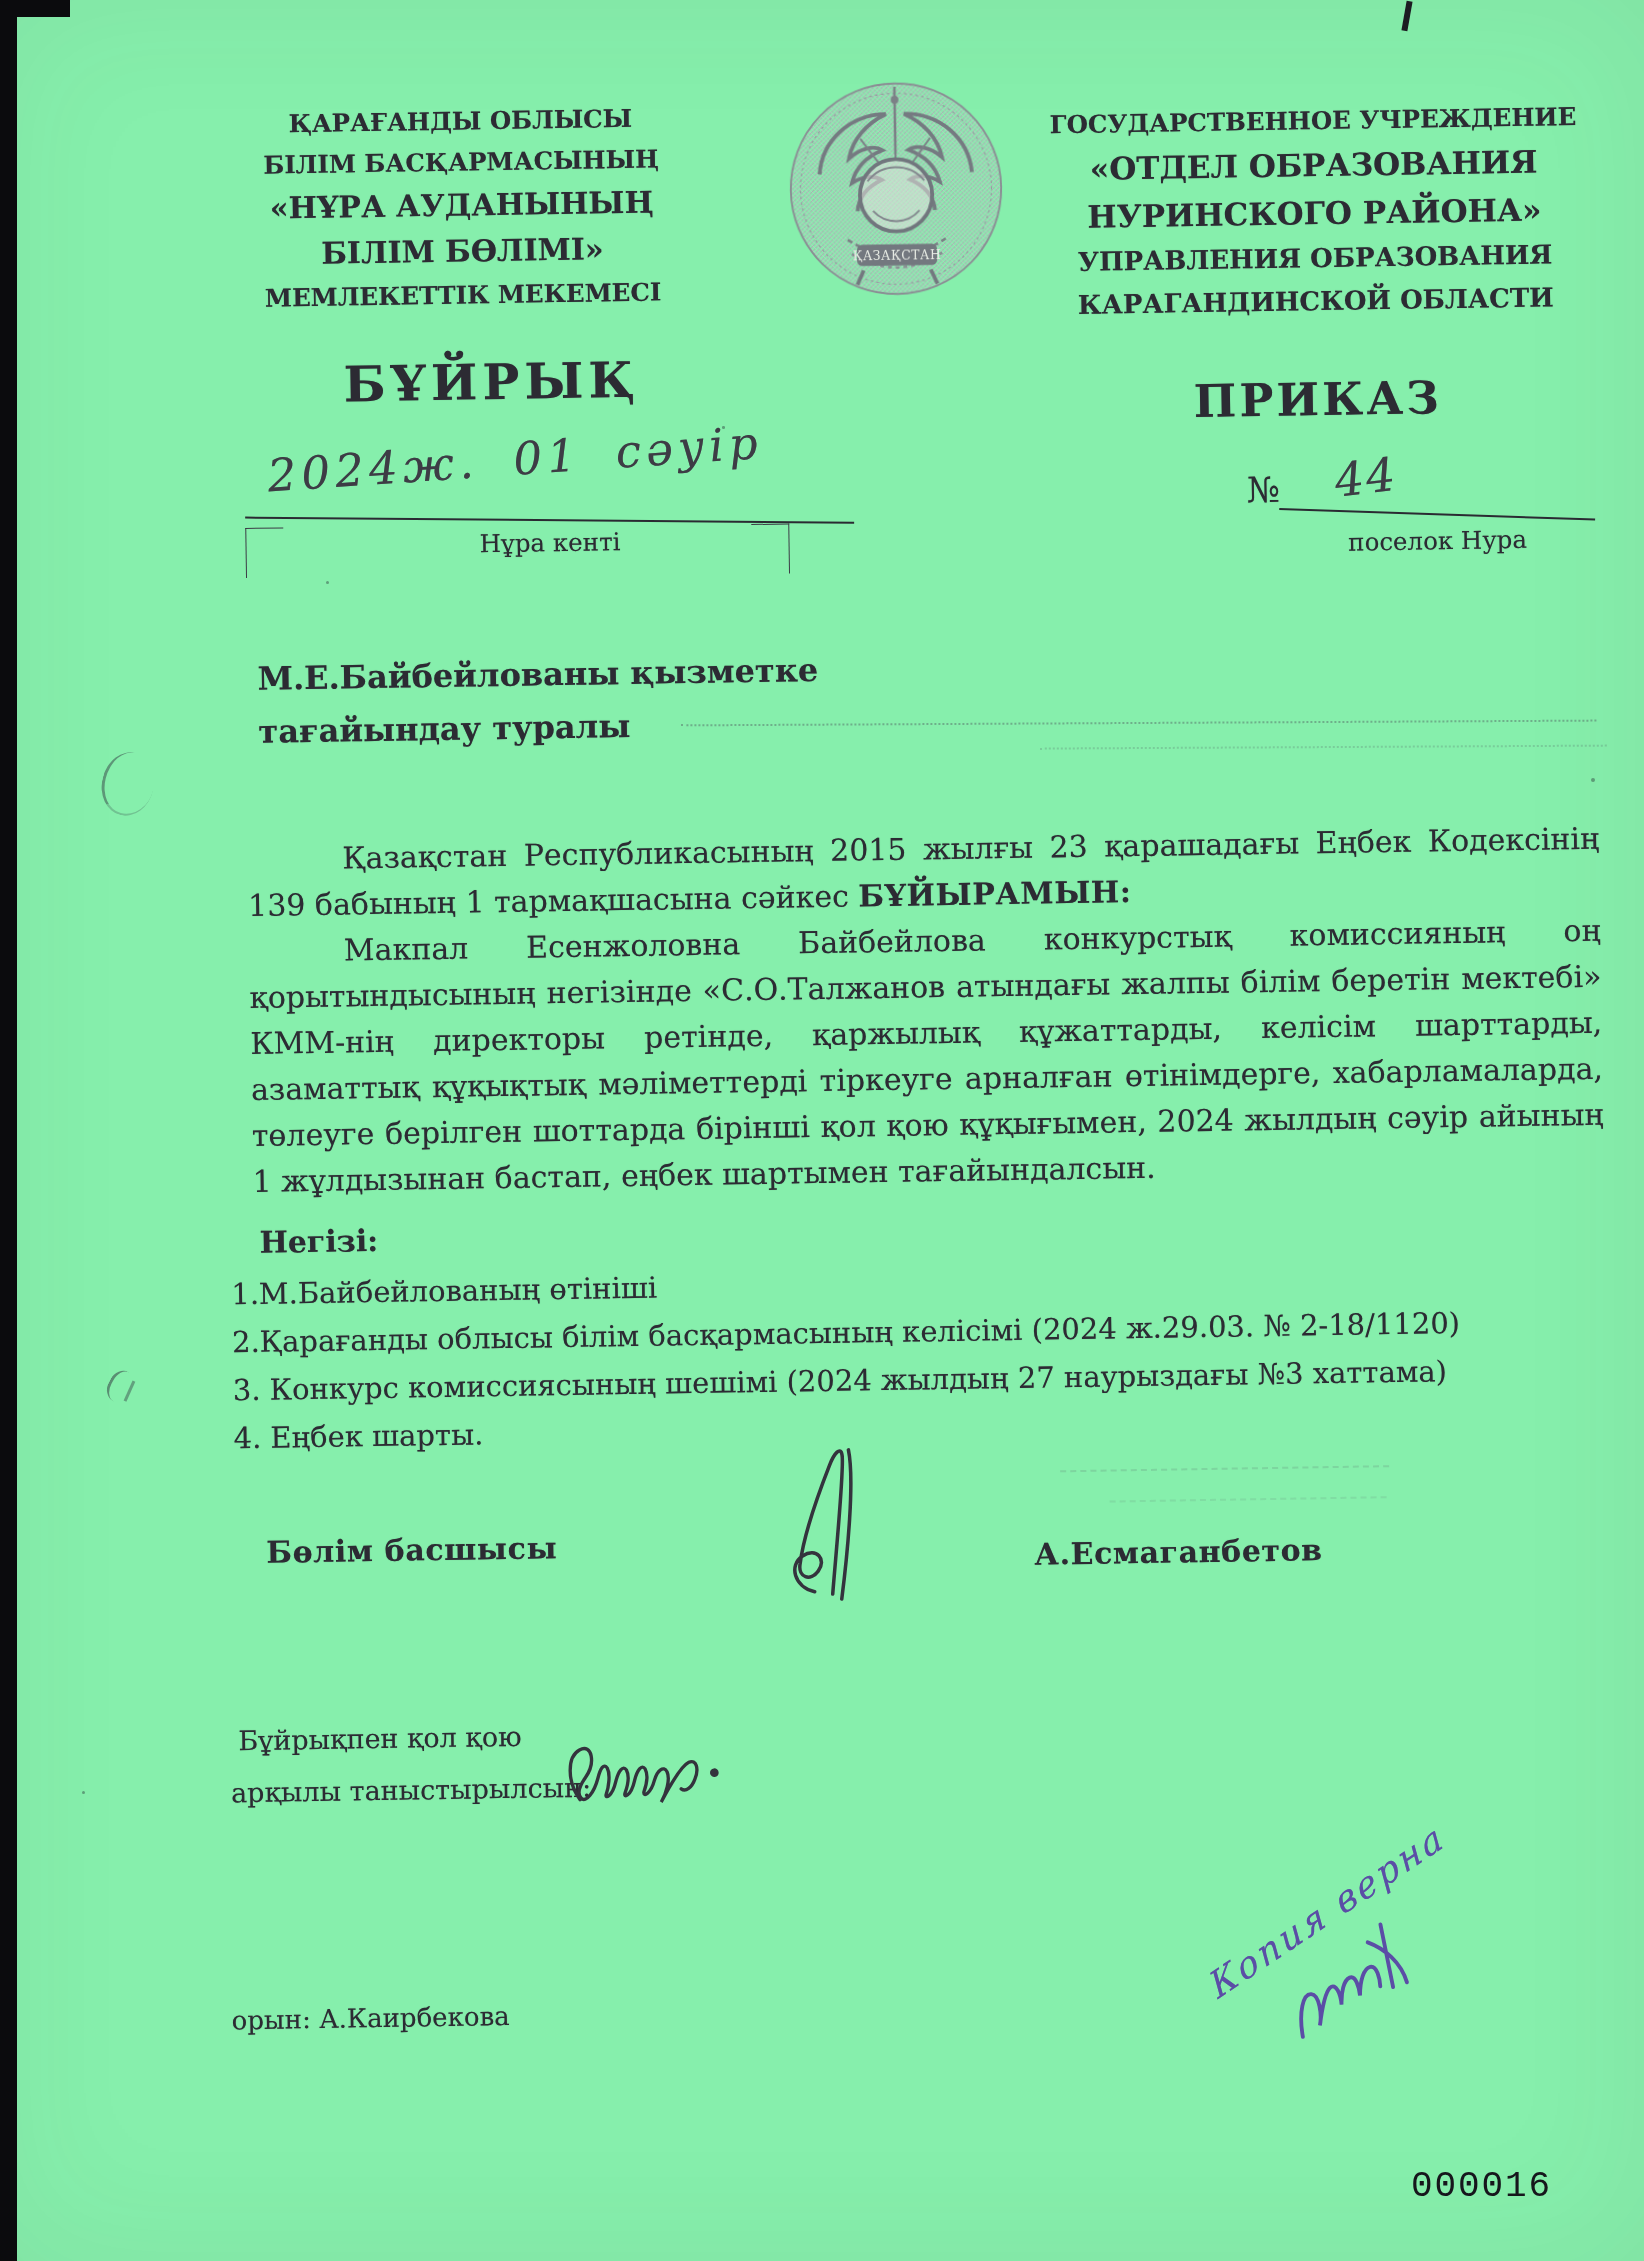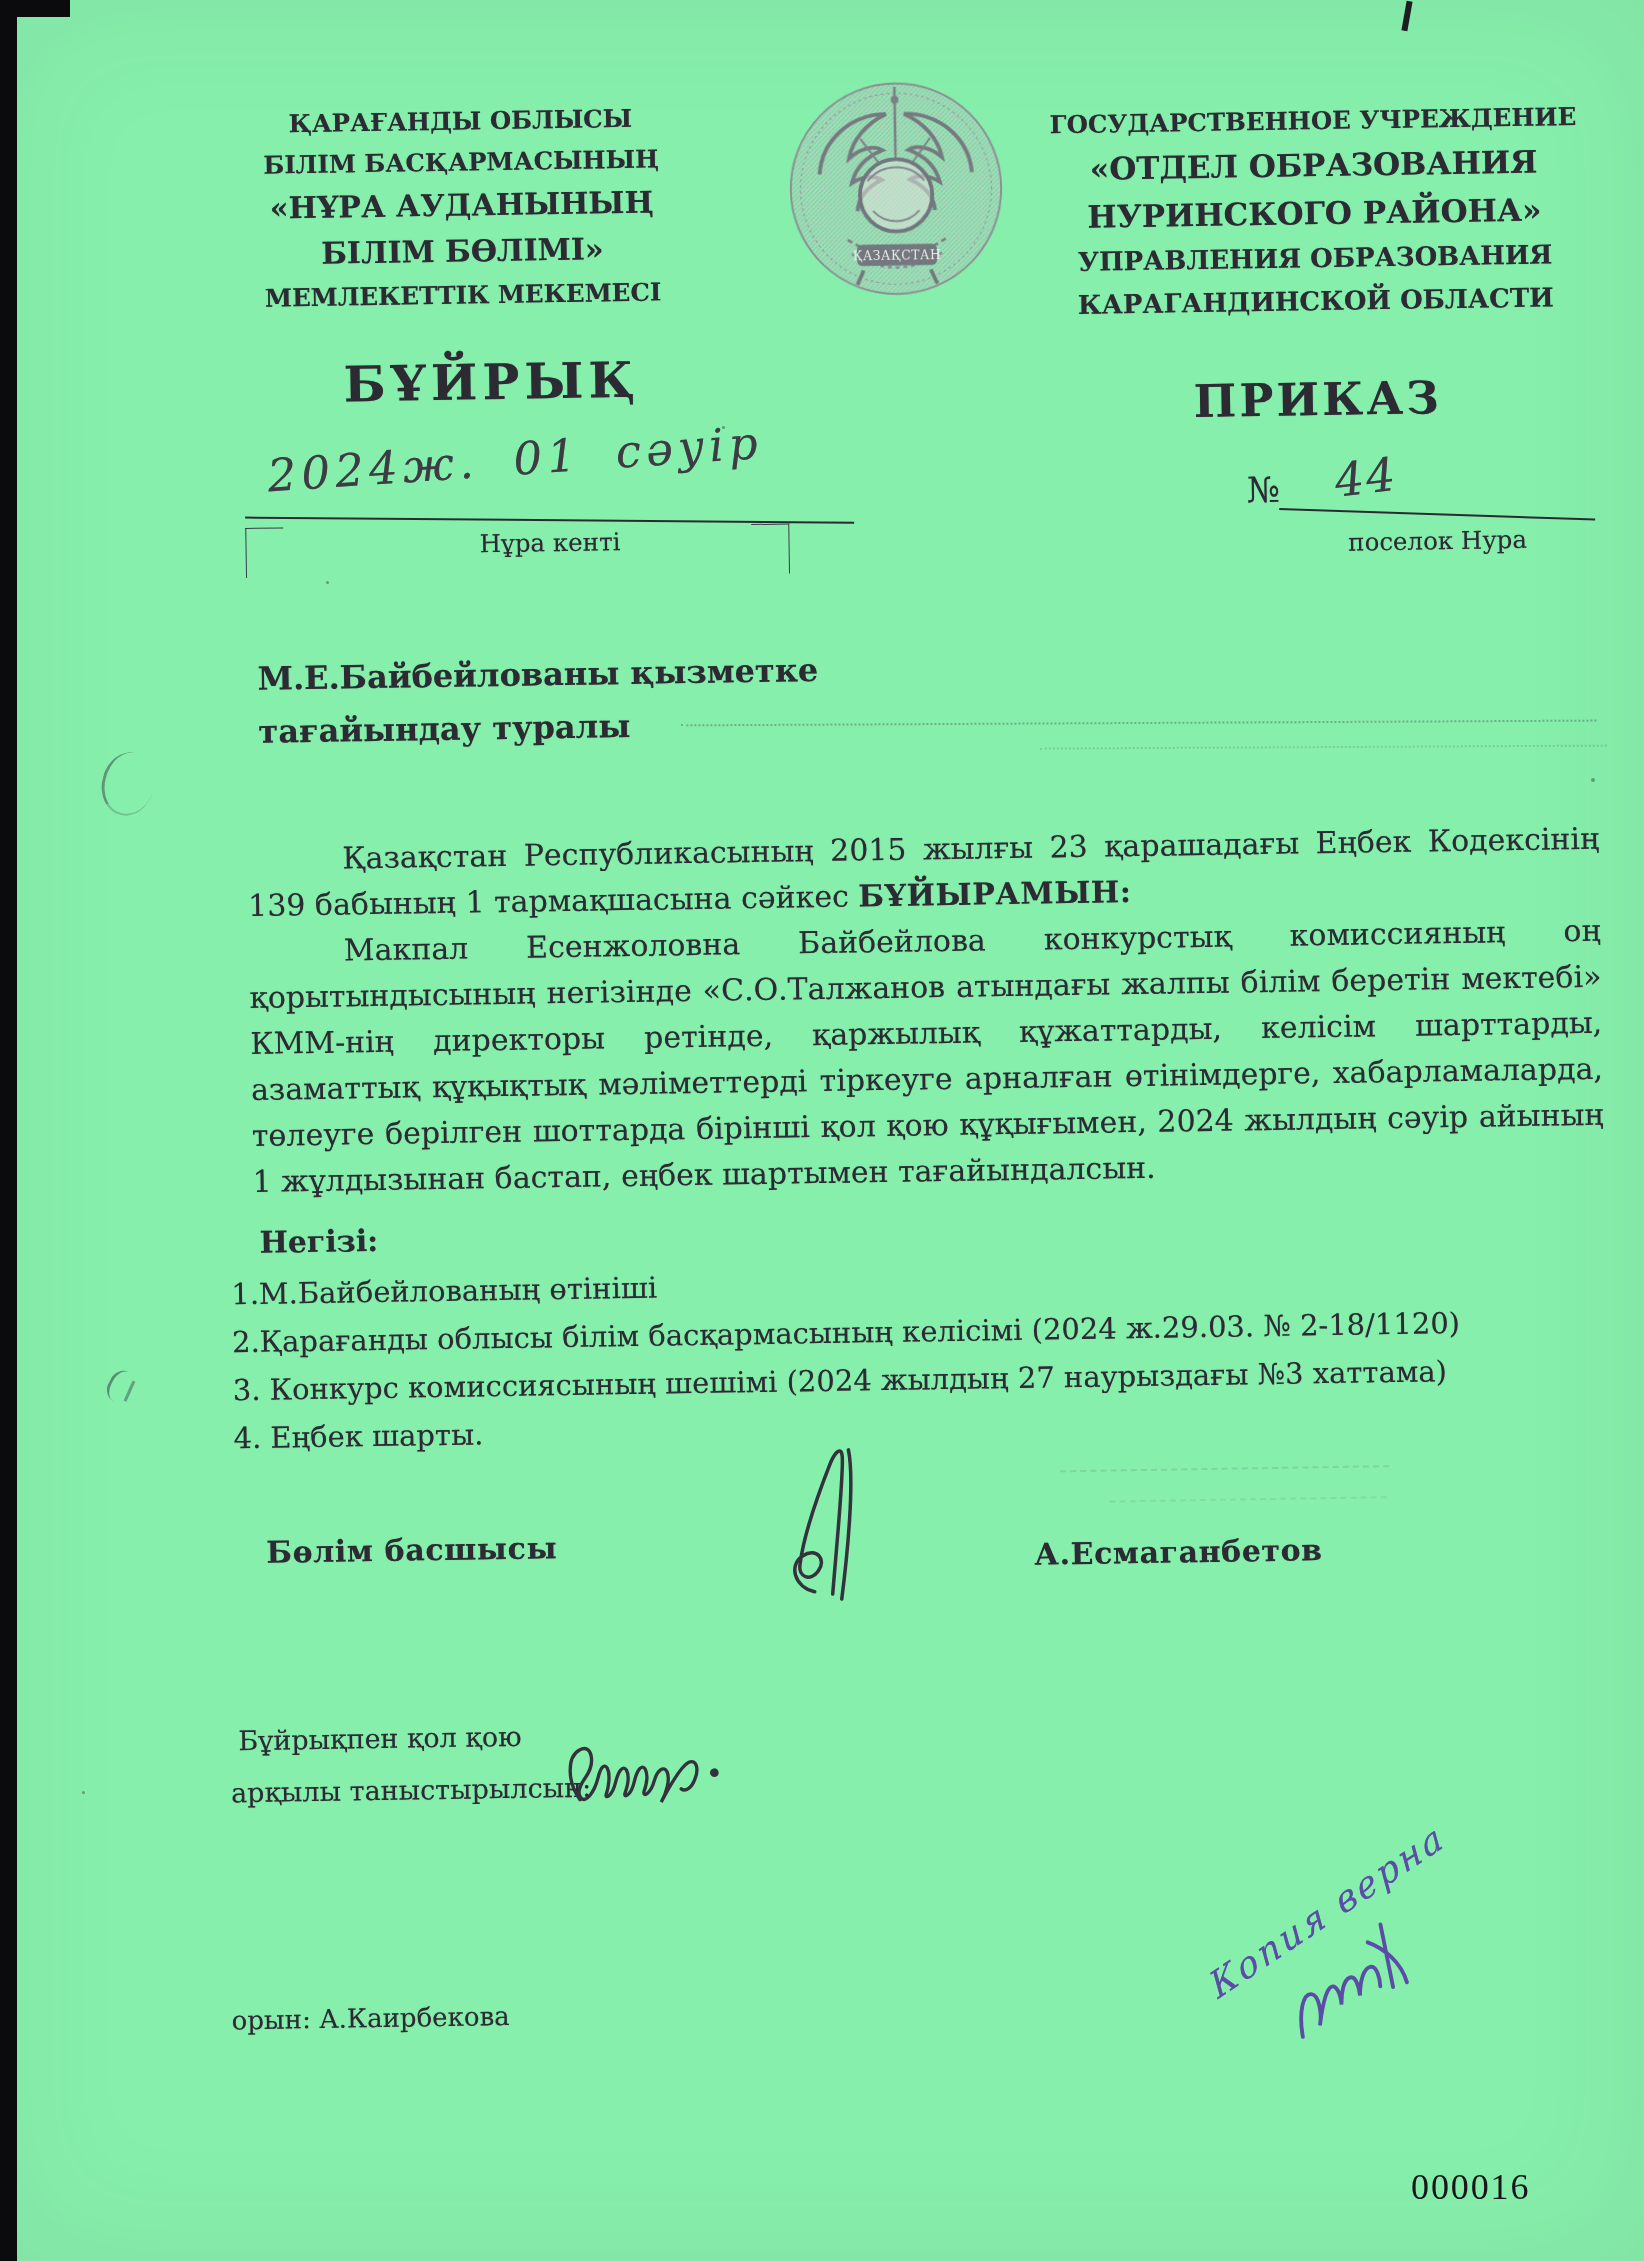--- a/index.html
+++ b/index.html
@@ -139,21 +139,21 @@
           <path d="M 14 96 C 30 60 52 40 62 48 C 72 56 58 84 46 96 C 60 80 80 58 92 56 C 104 54 100 74 92 88 C 102 72 116 58 126 60 C 136 62 130 80 124 92 C 136 74 152 60 162 64 C 172 68 164 88 158 98"></path>
           <path d="M 180 30 C 196 52 206 84 196 116 M 212 18 L 174 110"></path>
         </g>
       </svg>
     </div>
 
     <div class="abs ink" style="left:216px;top:1996px;font-size:26px;">орын: А.Каирбекова</div>
 
   </div>
 
-  <div class="abs" style="left:1411px;top:2166px;font-family:Liberation Serif, serif;font-size:36px;letter-spacing:1.9px;color:#16161c;">000016</div>
+  <div class="abs" style="left:1411px;top:2166px;font-family:Liberation Mono, monospace;font-size:36px;letter-spacing:1.9px;color:#16161c;">000016</div>
 
   <div class="abs" style="left:0;top:0;width:17px;height:2261px;background:#0b0b0d;"></div>
   <div class="abs" style="left:0;top:0;width:70px;height:17px;background:#0b0b0d;"></div>
   <div class="abs" style="left:1404px;top:1.3px;width:5.8px;height:30px;background:#1c1c22;transform:rotate(10deg);"></div>
   <div class="abs" style="left:102px;top:752px;width:49px;height:62px;border-left:3.9px solid rgba(45,45,58,.45);border-bottom:2.6px solid rgba(45,45,58,.22);border-radius:50%;transform:rotate(14deg);"></div>
   <div class="abs" style="left:108px;top:1371px;width:26px;height:33px;border-left:3.9px solid rgba(45,45,58,.5);border-radius:45%;transform:rotate(28deg);"></div>
   <div class="abs" style="left:128px;top:1380px;width:2.6px;height:22px;background:rgba(45,45,58,.4);transform:rotate(24deg);"></div>
   <div class="dust" style="left:326px;top:581px;width:3.2px;height:3.2px;"></div>
   <div class="dust" style="left:1591px;top:778px;width:3.9px;height:3.9px;"></div>
   <div class="dust" style="left:82px;top:1791px;width:3.2px;height:3.2px;"></div>

